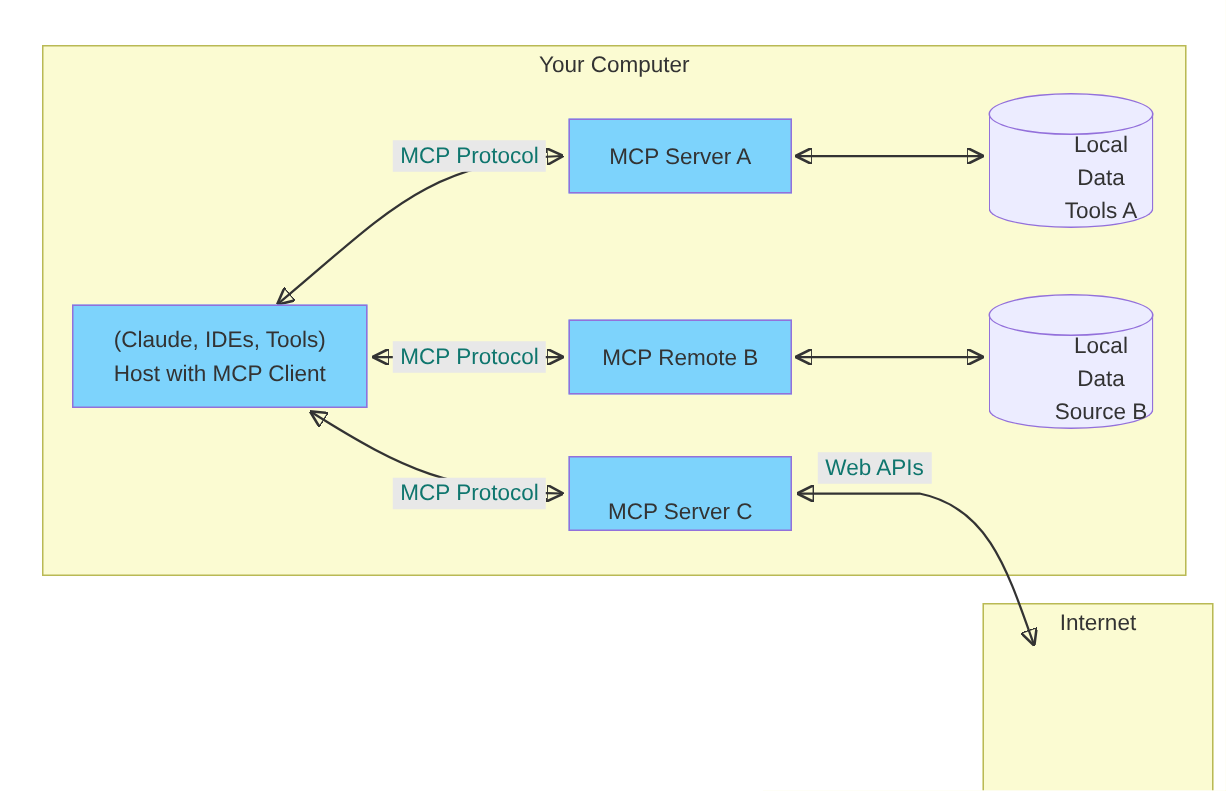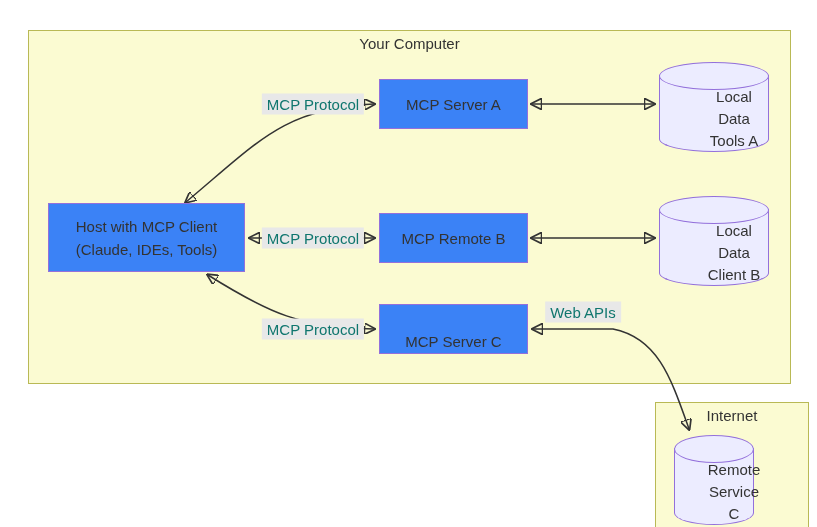--- a/index.html
+++ b/index.html
@@ -26,21 +26,21 @@
     top: 4px;
     left: 0;
     width: 100%;
     text-align: center;
     font-size: 15px;
     color: #333333;
   }
   
   .node {
     position: absolute;
-    background: #3b82f6;
+    background: #7dd3fc;
     border: 1.2px solid #9370db;
     box-sizing: border-box;
     display: flex;
     flex-direction: column;
     align-items: center;
     justify-content: center;
     text-align: center;
     line-height: 23px;
     font-size: 15px;
     z-index: 3;
@@ -116,22 +116,22 @@
     </defs>
     <path d="M 186 202 C 258 142 284 108 374 104" marker-start="url(#arrow)" marker-end="url(#arrow)"></path>
     <path d="M 532 104 L 654 104" marker-start="url(#arrow)" marker-end="url(#arrow)"></path>
     <path d="M 250 238 L 374 238" marker-start="url(#arrow)" marker-end="url(#arrow)"></path>
     <path d="M 532 238 L 654 238" marker-start="url(#arrow)" marker-end="url(#arrow)"></path>
     <path d="M 208 275 C 270 314 300 327 374 329" marker-start="url(#arrow)" marker-end="url(#arrow)"></path>
     <path d="M 533 329 L 613 329 C 658 338 671 378 689 429" marker-start="url(#arrow)" marker-end="url(#arrow)"></path>
   </svg>
 
   <div class="node" style="left:48px; top:203px; width:197px; height:69px;">
+    <span>(Claude, IDEs, Tools)</span>
     <span>Host with MCP Client</span>
-    <span>(Claude, IDEs, Tools)</span>
   </div>
 
   <div class="node" style="left:379px; top:79px; width:149px; height:50px;">
     <span>MCP Server A</span>
   </div>
 
   <div class="node" style="left:379px; top:213px; width:149px; height:50px;">
     <span>MCP Remote B</span>
   </div>
 
@@ -142,29 +142,23 @@
   <div class="cylinder" style="left:659px; top:75px; width:110px; height:77px; border-radius:0 0 55px 55px / 0 0 13px 13px;">
     <div class="cyl-text">
       <div>Local</div>
       <div>Data Tools A</div>
     </div>
   </div>
 
   <div class="cylinder" style="left:659px; top:209px; width:110px; height:77px; border-radius:0 0 55px 55px / 0 0 13px 13px;">
     <div class="cyl-text">
       <div>Local</div>
-      <div>Data Client B</div>
+      <div>Data Source B</div>
     </div>
   </div>
 
-  <div class="cylinder" style="left:674px; top:448px; width:80px; height:77px; border-radius:0 0 40px 40px / 0 0 12px 12px;">
-    <div class="cyl-text">
-      <div>Remote</div>
-      <div>Service C</div>
-    </div>
-  </div>
 
   <div class="edge-label" style="left:313px; top:104px;">MCP Protocol</div>
   <div class="edge-label" style="left:313px; top:238px;">MCP Protocol</div>
   <div class="edge-label" style="left:313px; top:329px;">MCP Protocol</div>
   <div class="edge-label" style="left:583px; top:312px;">Web APIs</div>
 
 </div>
 
 </body></html>

